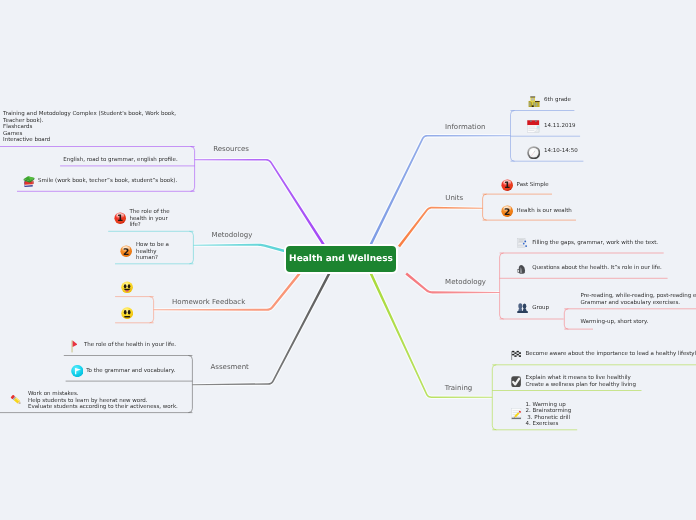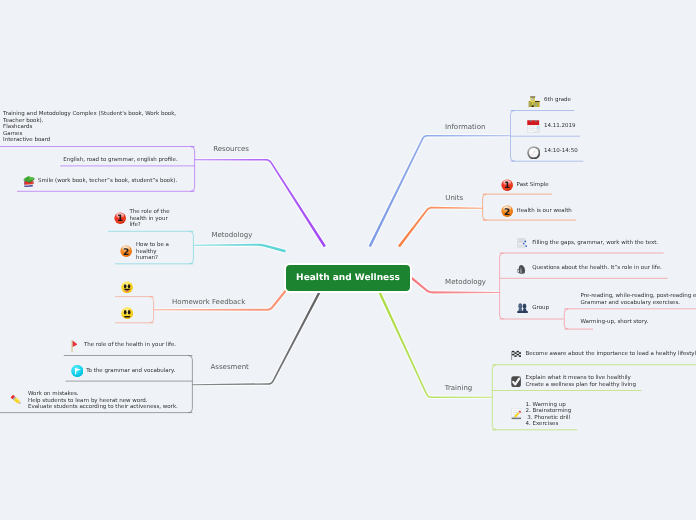--- a/index.html
+++ b/index.html
@@ -98,21 +98,21 @@
       <path d="M 568.3 308.8 Q 564.3 308.8 564.3 312.8 L 564.3 325.1 Q 564.3 329.1 568.3 329.1" fill="none" stroke="#f5787d" stroke-width="1" opacity="0.55"></path>
       <line x1="564.3" y1="308.8" x2="696" y2="308.8" stroke="#f5787d" stroke-width="1" opacity="0.55"></line>
       <line x1="564.3" y1="329.1" x2="593" y2="329.1" stroke="#f5787d" stroke-width="1" opacity="0.55"></line>
       <path d="M 496.3 364.8 Q 492.3 364.8 492.3 368.8 L 492.3 425.8 Q 492.3 429.8 496.3 429.8" fill="none" stroke="#a9da3a" stroke-width="1" opacity="0.55"></path>
       <line x1="492.3" y1="364.8" x2="700" y2="364.8" stroke="#a9da3a" stroke-width="1" opacity="0.55"></line>
       <line x1="492.3" y1="390.5" x2="641.5" y2="390.5" stroke="#a9da3a" stroke-width="1" opacity="0.55"></line>
       <line x1="492.3" y1="429.8" x2="577.2" y2="429.8" stroke="#a9da3a" stroke-width="1" opacity="0.55"></line>
       <path d="M 492.30 396.70 L 431.40 396.46 L 430.27 396.34 L 429.32 396.02 L 428.52 395.51 L 427.84 394.77 L 427.27 393.79 L 372.08 272.96 L 369.72 274.04 L 425.88 394.44 L 426.61 395.68 L 427.54 396.67 L 428.67 397.39 L 429.97 397.81 L 431.40 397.94 L 492.30 397.70 Z" fill="url(#cgplenary)" stroke="none"></path>
     </svg>
   <div id="overlay"></div>
-  <div class="center-node" style="left:286px;top:265px;width:124px;height:26px;">Health and Wellness</div>
+  <div class="center-node" style="left:286px;top:246px;width:110px;height:26px;">Health and Wellness</div>
 <div class="brlabel" style="left:213.2px;top:145.2px;">Resources</div>
     <div class="leaf" style="left:3.1px;top:111.3px;">Training and Metodology Complex (Student's book, Work book,
 Teacher book).
 Flashcards
 Games
 Interactive board</div>
     <div class="leaf" style="left:63.3px;top:156.6px;">English, road to grammar, english profile.</div>
     <div class="leaf" style="left:38px;top:177.7px;">Smile (work book, techer”s book, student”s book).</div>
     <div class="icon" style="left:22.5px;top:175.4px;width:12.2px;height:12.2px;">
       <svg width="12.2" height="12.2" viewBox="0 0 12.2 12.2" style="display:block">

